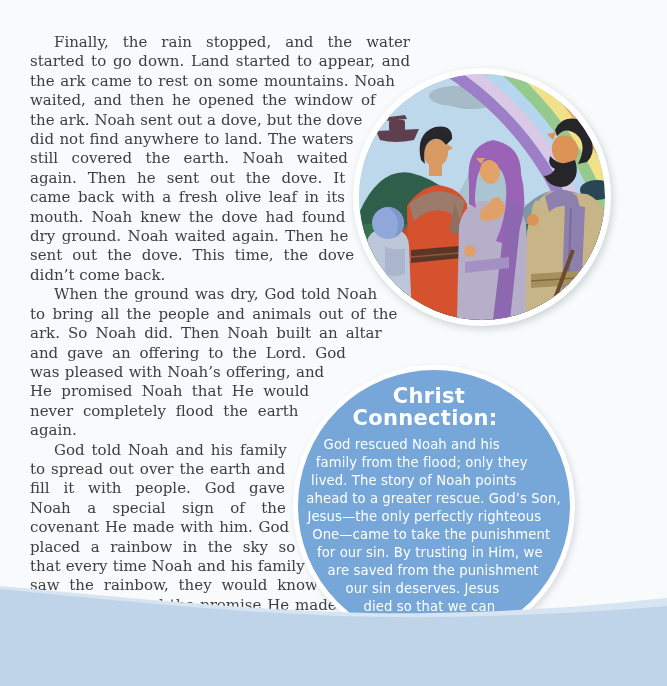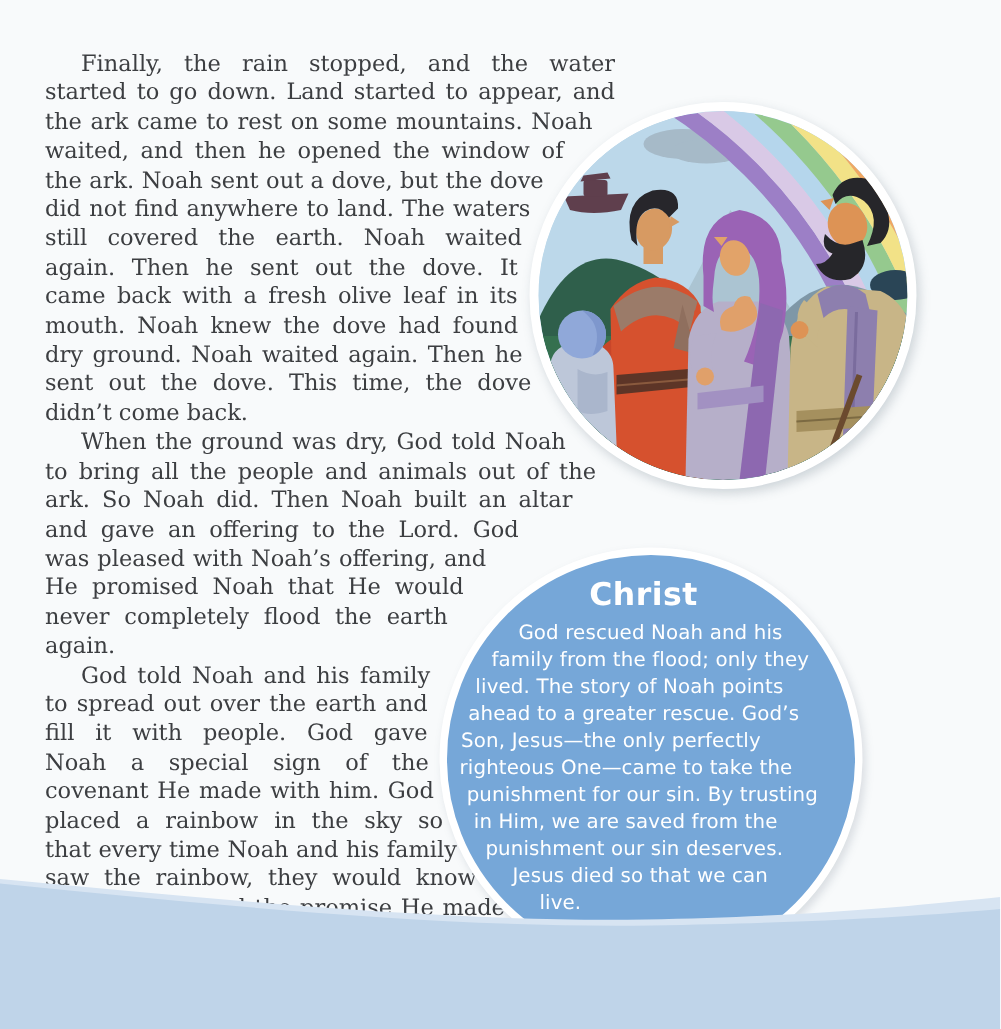--- a/index.html
+++ b/index.html
@@ -177,20 +177,21 @@
       </g>
     </svg>
   </div>
 
   <div class="cc-circle">
     <div class="cc-inner">
       <div class="cc-shape-l"></div>
       <div class="cc-shape-r"></div>
       <div class="cc-heading">
         <span>Christ</span>
+        <span>Connection:</span>
       </div>
       <div class="cc-body">God rescued Noah and his family from the flood; only they lived. The story of Noah points ahead to a greater rescue. God’s Son, Jesus—the only perfectly righteous One—came to take the punishment for our sin. By trusting in Him, we are saved from the punishment our sin deserves. Jesus died so that we can live.</div>
     </div>
   </div>
 
   <svg class="wave" viewBox="0 0 667 116">
     <path d="M0,16 C150,30 300,45 430,43 C550,41 625,32 667,28 L667,116 L0,116 Z" style="fill:var(--wave-light,#d7e4f2)"></path>
     <path d="M0,19 C150,34 300,49 435,47 C560,45 632,39 667,36 L667,116 L0,116 Z" style="fill:var(--wave-main,#bfd4e9)"></path>
   </svg>
 

